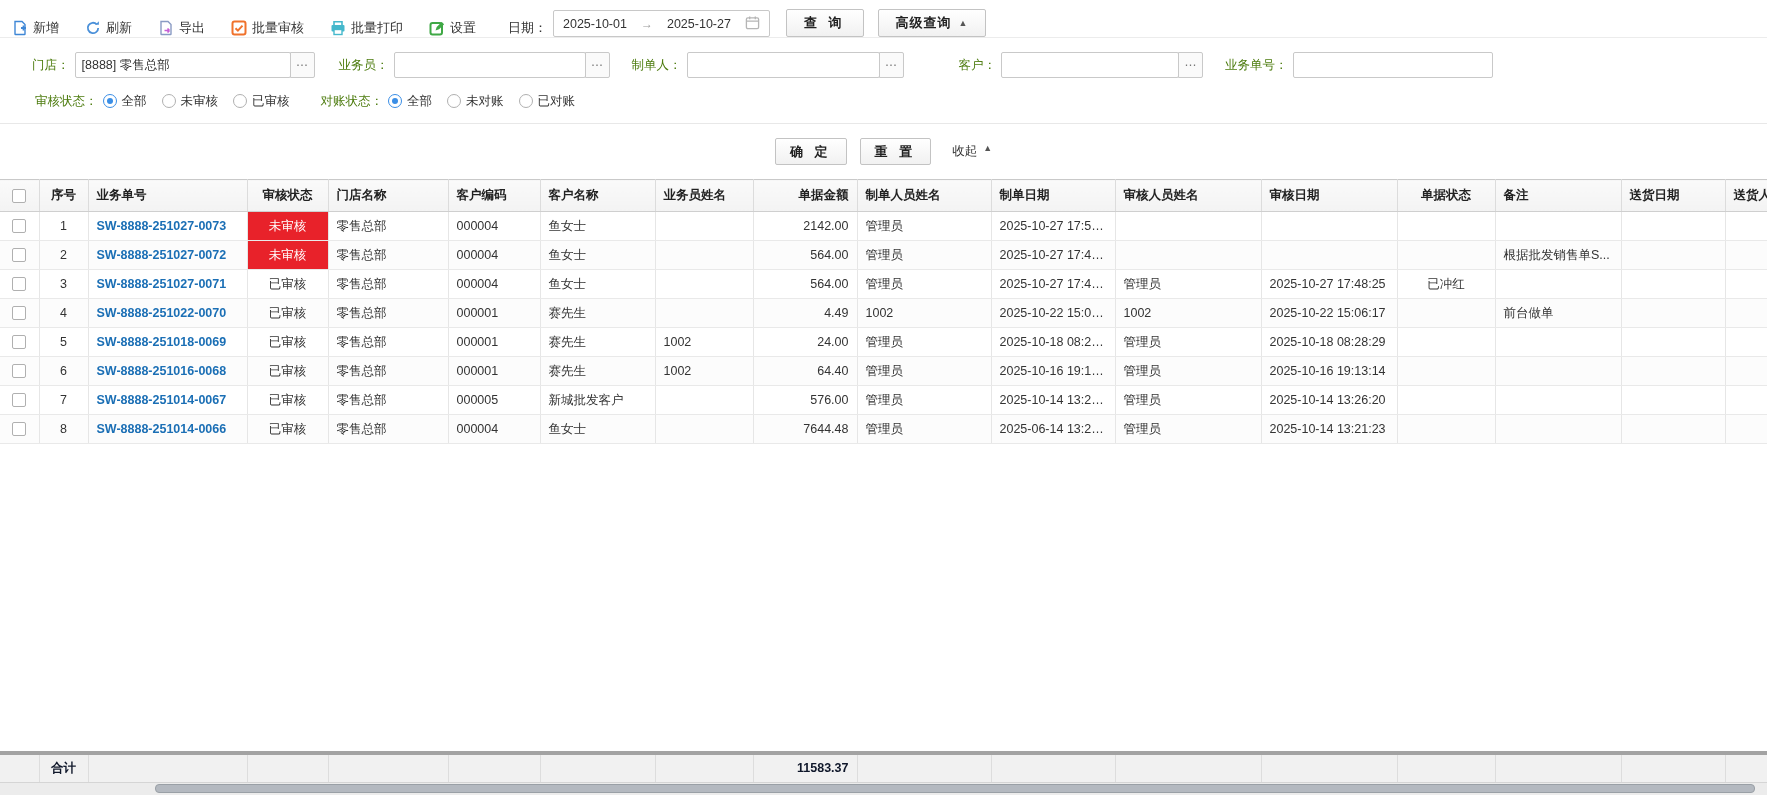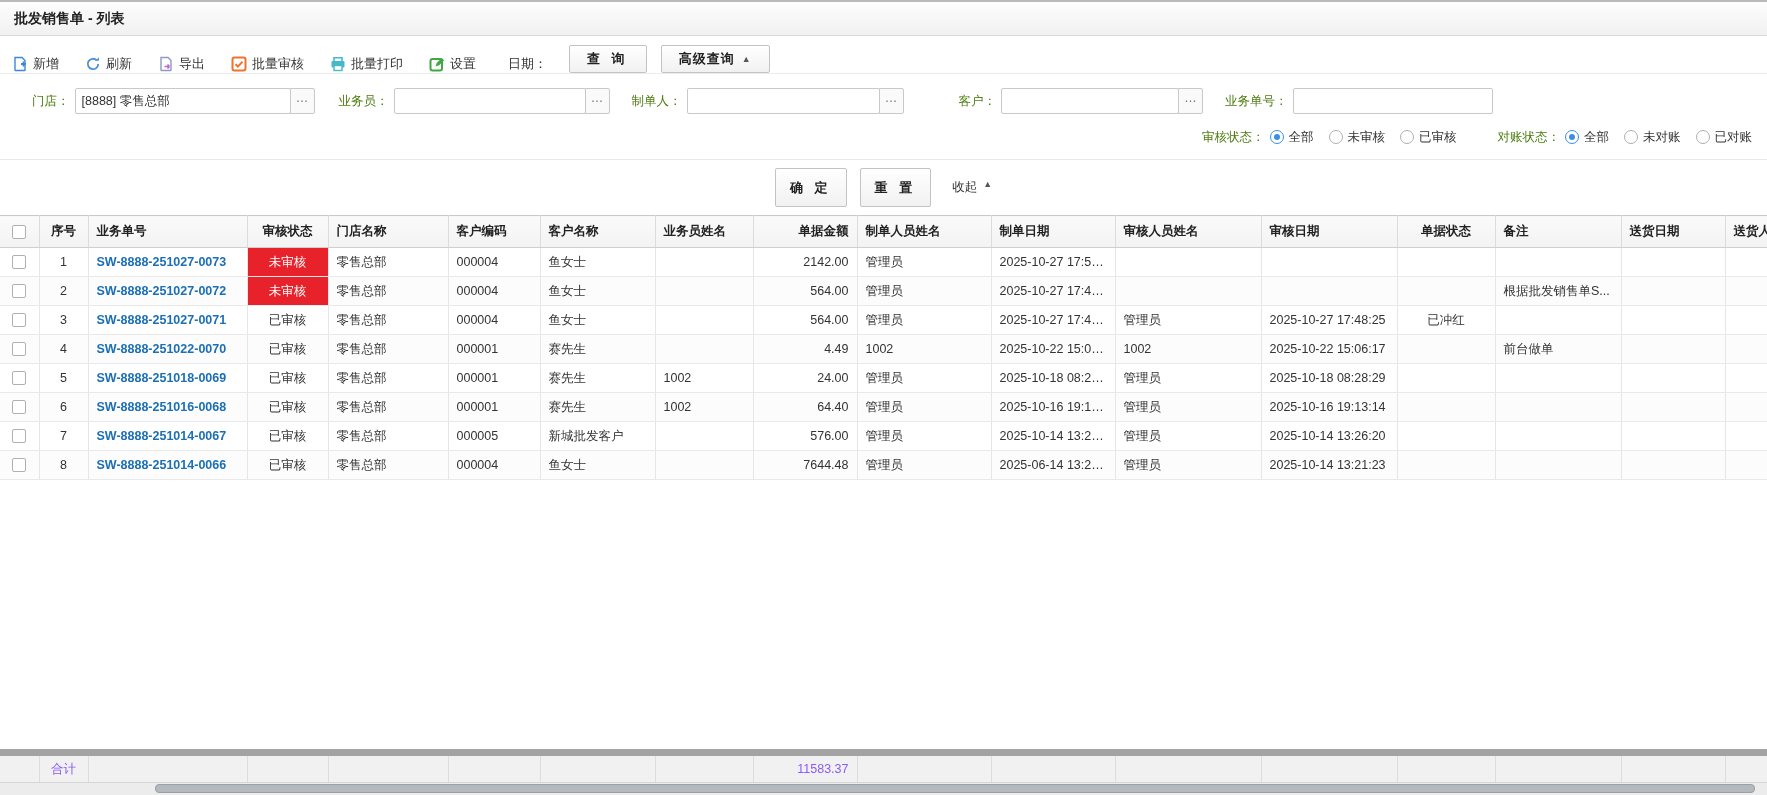--- a/index.html
+++ b/index.html
@@ -27,84 +27,81 @@
   .btn { border:1px solid #c3c3c3; background:linear-gradient(#ffffff,#f1f1f1); border-radius:2px;
     font-size:13px; font-weight:bold; color:#222; cursor:pointer; height:28px; padding:0 17px;
     font-family:"Liberation Sans","DejaVu Sans",sans-serif; }
   .query-btn { margin-left:16px; letter-spacing:4px; }
   .adv-btn { margin-left:14px; display:inline-flex; align-items:center; gap:7px; letter-spacing:1px;}
   .caret { font-size:9px; color:#555; }
 
   
   .filter-panel { flex:0 0 85px; padding-top:13px; background:#fff; }
   .frow { display:flex; align-items:center; height:28px; }
-  .frow2 { margin-top:9px; height:26px;justify-content:flex-end; }
+  .frow2 { margin-top:9px; height:26px; }
   .fgroup { display:flex; align-items:center; }
   .fgroup label { font-size:12.5px; color:#4d7c0f; white-space:nowrap; margin-right:5px; }
   .fgroup input[type=text] { height:26px; border:1px solid #c9c9c9; border-radius:2px;
     font-size:12.5px; padding:0 6px; color:#333; outline:none;
     font-family:"Liberation Sans","DejaVu Sans",sans-serif; }
   .fgroup input.focused { border:1px solid #3e97d8; }
   .ell-btn { width:25px; height:26px; border:1px solid #c9c9c9; background:#fafafa; color:#777;
     margin-left:-1px; cursor:pointer; font-size:12px; line-height:1; border-radius:0 2px 2px 0; }
   .fg1{margin-left:32px} .fg2{margin-left:24px} .fg3{margin-left:23px}
   .fg4{margin-left:22px} .fg5{margin-left:55px} .fg6{margin-left:22px}
   .fg1 input{width:216px} .fg2 input{width:192px} .fg3 input{width:221px}
   .fg4 input{width:193px} .fg5 input{width:178px} .fg6 input{width:200px}
   .radio-opt { display:inline-flex; align-items:center; gap:5px; margin-right:15px;
     font-size:12.5px; color:#333; cursor:pointer; }
   .rdot { width:14px; height:14px; border-radius:50%; border:1px solid #b0b0b0; background:#fff;
     display:inline-block; position:relative; }
   .rdot.sel { border-color:#3a8ee6; }
   .rdot.sel::after { content:""; position:absolute; left:3px; top:3px; width:6px; height:6px;
     border-radius:50%; background:#3a8ee6; }
-  .g-audit{margin-left:35px} .g-recon{margin-left:26px}
+  .g-audit{margin-left:35px} .g-recon{margin-left:16px}
   .g-amount{margin-left:20px} .g-remark{margin-left:34px}
   .g-amount input{width:78px} .g-amount input.amt2{width:110px}
   .amt-sep{ color:#666; font-size:12px; margin:0 7px; }
   .g-remark input{width:235px}
 
   
   .action-bar { flex:0 0 56px; display:flex; align-items:center; justify-content:center; gap:13px;
     border-top:1px solid #e8e8e8; background:#fff; }
-  .act-btn { height:39px; padding:0 14px; letter-spacing:4px; }
+  .act-btn { height:27px; padding:0 14px; letter-spacing:4px; }
   .collapse { display:inline-flex; gap:6px; font-size:12.5px; color:#333;
     cursor:pointer; margin-left:8px; }
 
   
   .grid-wrap { flex:1 1 auto; overflow:hidden; display:flex; flex-direction:column; background:#fff; }
   table { border-collapse:collapse; table-layout:fixed; width:1767px; font-size:12.5px; }
   th { height:32px; background:linear-gradient(#fafafa,#f3f3f3); border-top:1px solid #c9c9c9;
     border-bottom:1px solid #cfcfcf; border-right:1px solid #dcdcdc; font-weight:bold; color:#222;
     padding:0 8px; text-align:left; white-space:nowrap; overflow:hidden; }
   td { height:29px; border-bottom:1px solid #e9e9e9; border-right:1px solid #e6e6e6; padding:0 8px;
     color:#333; white-space:nowrap; overflow:hidden; text-overflow:ellipsis; background:#fff; }
   tr:nth-child(even) td { background:#fcfcfc; }
   .al-c{text-align:center} .al-r{text-align:right}
   .cb { width:14px; height:14px; border:1px solid #b0b0b0; border-radius:2px; background:#fff;
     display:inline-block; vertical-align:middle; cursor:pointer; }
   td.red-cell { background:#e8222a !important; color:#fff; text-align:center; padding:0; }
   .order-link { color:#1b6fb5; font-weight:bold; cursor:pointer; }
   .filler { flex:1 1 auto; background:#fff; }
 
   
-  .footer-table td { height:30px; background:#f1f1f1 !important; border-top:7px solid #a3a3a3;
-    border-bottom:1px solid #d5d5d5; border-right:1px solid #dddddd; font-weight:normal; color:#8b5cf6; }
+  .footer-table td { height:30px; background:#f1f1f1 !important; border-top:4px solid #a3a3a3;
+    border-bottom:1px solid #d5d5d5; border-right:1px solid #dddddd; font-weight:bold; color:#0f172a; }
   .hscroll { flex:0 0 12px; background:#ececec; position:relative; }
   .hscroll .thumb { position:absolute; left:155px; top:1px; width:1600px; height:9px;
     background:#b4b9c0; border:1px solid #9aa0a6; border-radius:4px; cursor:pointer; }
 </style>
 </head>
 <body>
 
 <div class="app">
 
-  <div class="title-bar">
-    <span>批发销售单 - 列表</span>
-  </div>
 
   <div class="toolbar">
     <button class="tb-btn">
       <span>
           <svg width="16" height="16" viewBox="0 0 16 16">
             <path d="M3 1.5h7l3 3V14a.5.5 0 0 1-.5.5H3.5A.5.5 0 0 1 3 14V1.5z" fill="none" stroke="#3f87d6" stroke-width="1.4"></path>
             <path d="M9 8h5M11.5 5.5v5" stroke="#3f87d6" stroke-width="1.8"></path>
           </svg>
         </span>
       <span>新增</span>
@@ -149,20 +146,29 @@
     <button class="tb-btn">
       <span>
           <svg width="16" height="16" viewBox="0 0 16 16">
             <rect x="1.5" y="3" width="11.5" height="11.5" rx="2" fill="none" stroke="#3fa845" stroke-width="2"></rect>
             <path d="M6.5 10.5l1.2-3.6 5-5 2.4 2.4-5 5z" fill="#3fa845"></path>
           </svg>
         </span>
       <span>设置</span>
     </button>
     <span class="date-label">日期：</span>
+    <div class="date-range">
+      <span>2025-10-01</span>
+      <span class="arrow">→</span>
+      <span>2025-10-27</span>
+      <span><svg width="15" height="15" viewBox="0 0 16 16">
+            <rect x="1.5" y="3" width="13" height="11.5" rx="1.5" fill="none" stroke="#b5b5b5" stroke-width="1.4"></rect>
+            <path d="M5 1.5v3M11 1.5v3M1.5 6.5h13" stroke="#b5b5b5" stroke-width="1.4"></path>
+          </svg></span>
+    </div>
     <button class="btn query-btn">查 询</button>
     <button class="btn adv-btn">
       <span>高级查询</span>
       <span class="caret">▲</span>
     </button>
   </div>
 
   <div class="filter-panel">
     <div class="frow" id="filter-row-1">
         <div class="fgroup fg1">

